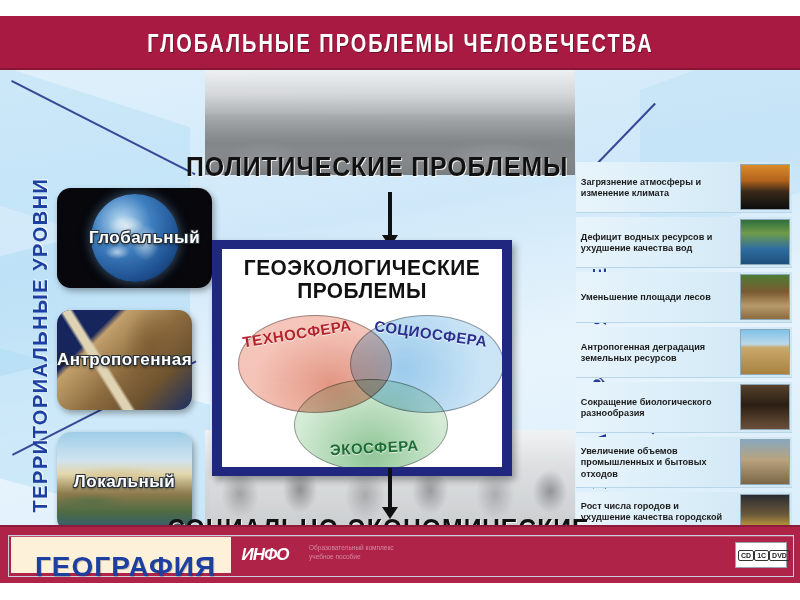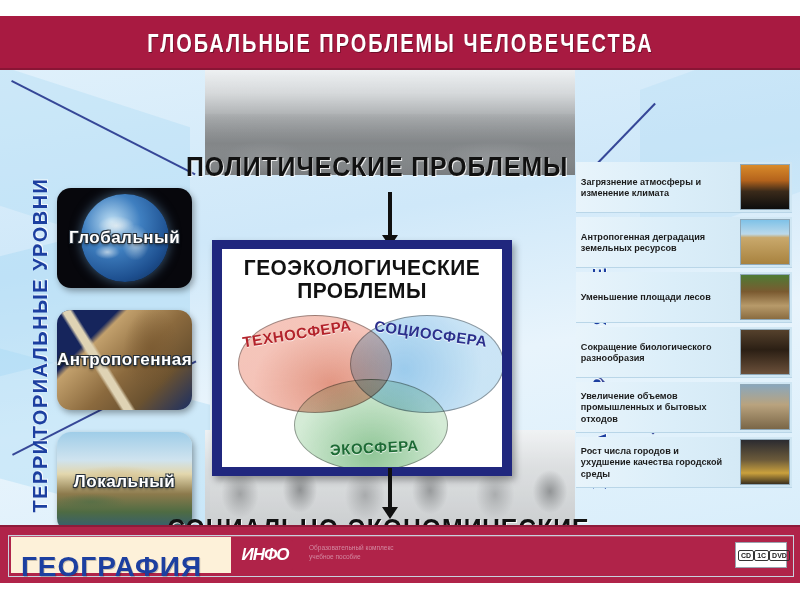--- a/index.html
+++ b/index.html
@@ -186,21 +186,21 @@
     transform:rotate(-90deg);text-align:center;
   }
 
   
   .level{
     position:absolute;left:57px;width:135px;height:100px;
     border-radius:14px;overflow:hidden;
     box-shadow:2px 3px 6px rgba(0,0,0,.35);
     display:flex;align-items:center;justify-content:center;
   }
-  .level-global{top:118px;background:#07070c;}
+  .level-global{top:118px;background:#07070c;padding-left:20px;}
   .level-global:before{
     content:"";position:absolute;left:50%;top:50%;
     width:88px;height:88px;margin:-44px 0 0 -44px;border-radius:50%;
     background:
       radial-gradient(circle at 35% 32%, #bfe0f5 0%, #3f7fc0 35%, #1d4f8f 70%, #0a2348 100%);
     box-shadow:0 0 12px rgba(120,180,230,.5);
   }
   .level-global:after{
     content:"";position:absolute;left:50%;top:50%;
     width:88px;height:88px;margin:-44px 0 0 -44px;border-radius:50%;
@@ -302,21 +302,21 @@
   }
   .geo-plate{
     position:absolute;left:2px;top:1px;width:220px;height:36px;
     background:#fdf1d9;
     display:flex;align-items:center;
   }
   .geo-text{
     color:#1c3fa0;
     font-family:"Liberation Sans Narrow","Liberation Sans",sans-serif;
     font-weight:bold;font-size:28px;letter-spacing:1px;
-    padding-left:10px;
+    padding-left:24px;
     text-shadow:1px 1px 0 rgba(0,0,0,.2);
     margin-top:24px;
   }
   .logo-badge{
     position:absolute;left:228px;top:4px;width:56px;height:30px;
     background:#b02349;display:flex;align-items:center;justify-content:center;
     border-radius:2px;
   }
   .logo-mark{
     color:#ffffff;
@@ -398,26 +398,30 @@
     </div>
 
     <div class="vlabel vlabel-right">ХАРАКТЕР ПРОЯВЛЕНИЯ</div>
 
     <div class="rlist">
       <div class="ritem">
         <span class="rtext">Загрязнение атмосферы и изменение климата</span>
         <span class="rthumb t1"><span class="t1-in"></span></span>
       </div>
       <div class="ritem">
+        <span class="rtext">Дефицит водных ресурсов и ухудшение качества вод</span>
+        <span class="rthumb t2"><span class="t2-in"></span></span>
+      </div>
+      <div class="ritem">
+        <span class="rtext">Уменьшение площади лесов</span>
+        <span class="rthumb t4"><span class="t4-in"></span></span>
+      </div>
+      <div class="ritem">
         <span class="rtext">Антропогенная деградация земельных ресурсов</span>
         <span class="rthumb t3"><span class="t3-in"></span></span>
-      </div>
-      <div class="ritem">
-        <span class="rtext">Уменьшение площади лесов</span>
-        <span class="rthumb t4"><span class="t4-in"></span></span>
       </div>
       <div class="ritem">
         <span class="rtext">Сокращение биологического разнообразия</span>
         <span class="rthumb t5"><span class="t5-in"></span></span>
       </div>
       <div class="ritem">
         <span class="rtext">Увеличение объемов промышленных и бытовых отходов</span>
         <span class="rthumb t6"><span class="t6-in"></span></span>
       </div>
       <div class="ritem">

